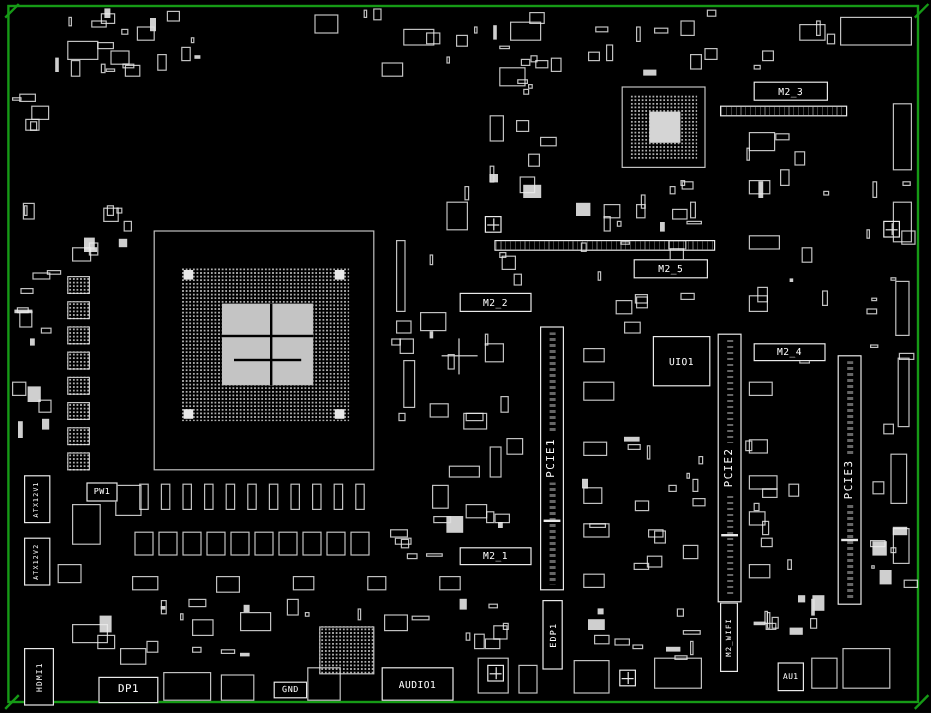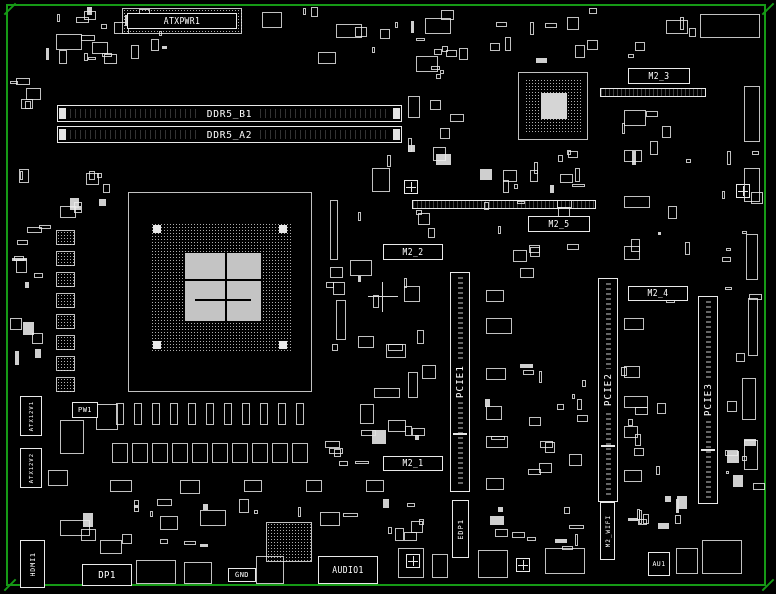--- a/index.html
+++ b/index.html
@@ -372,38 +372,21 @@
       <div class="part" style="left: 272px; top: 443px; width: 16px; height: 20px;"></div>
       <div class="part" style="left: 292px; top: 443px; width: 16px; height: 20px;"></div>
       <div class="part dots" style="left: 266px; top: 522px; width: 46px; height: 40px;"></div>
     </div>
 
   <div class="corner" style="left:0;top:0;"></div>
   <div class="corner" style="left:758px;top:0;"></div>
   <div class="corner" style="left:0;top:576px;"></div>
   <div class="corner" style="left:758px;top:576px;"></div>
 
-  <div class="part dots" style="left:122px;top:8px;width:120px;height:26px;">
-    <div class="label-box" style="left:4px;top:4px;right:4px;bottom:4px;font-size:8px;">
-      <span>ATXPWR1</span>
-    </div>
-  </div>
-
-  <div class="dimm" style="left:57px;top:105px;width:345px;height:17px;">
-    <div class="teeth"></div>
-    <div class="latch left"></div>
-    <div class="latch right"></div>
-    <span class="dimm-label">DDR5_B1</span>
-  </div>
-  <div class="dimm" style="left:57px;top:126px;width:345px;height:17px;">
-    <div class="teeth"></div>
-    <div class="latch left"></div>
-    <div class="latch right"></div>
-    <span class="dimm-label">DDR5_A2</span>
-  </div>
+
 
   <div class="part" style="left:128px;top:192px;width:184px;height:200px;">
     <div class="dots" style="position:absolute;left:22px;top:30px;width:140px;height:128px;"></div>
     <div style="position:absolute;left:56px;top:60px;width:76px;height:68px;background:#c4c4c4;">
       <div style="position:absolute;left:0;right:0;top:26px;height:2px;background:#000;"></div>
       <div style="position:absolute;top:0;bottom:0;left:40px;width:2px;background:#000;"></div>
       <div style="position:absolute;left:10px;right:10px;top:46px;height:2px;background:#000;"></div>
     </div>
     <div class="cpu-corner" style="left:24px;top:32px;"></div>
     <div class="cpu-corner" style="left:150px;top:32px;"></div>
@@ -458,20 +441,23 @@
   <div class="label-box" style="left:628px;top:286px;width:60px;height:15px;font-size:8px;">
     <span>M2_4</span>
   </div>
   <div class="label-box" style="left:383px;top:456px;width:60px;height:15px;font-size:8px;">
     <span>M2_1</span>
   </div>
   <div class="label-box" style="left:600px;top:502px;width:15px;height:58px;font-size:6px;">
     <span class="vtext">M2_WIFI</span>
   </div>
 
+  <div class="label-box" style="left:544px;top:280px;width:48px;height:42px;font-size:8px;">
+    <span>UIO1</span>
+  </div>
 
   <div class="label-box" style="left:452px;top:500px;width:17px;height:58px;font-size:7px;">
     <span class="vtext">EDP1</span>
   </div>
 
   <div class="label-box" style="left:20px;top:540px;width:25px;height:48px;font-size:6.5px;">
     <span class="vtext">HDMI1</span>
   </div>
   <div class="label-box" style="left:82px;top:564px;width:50px;height:22px;font-size:9px;">
     <span>DP1</span>

